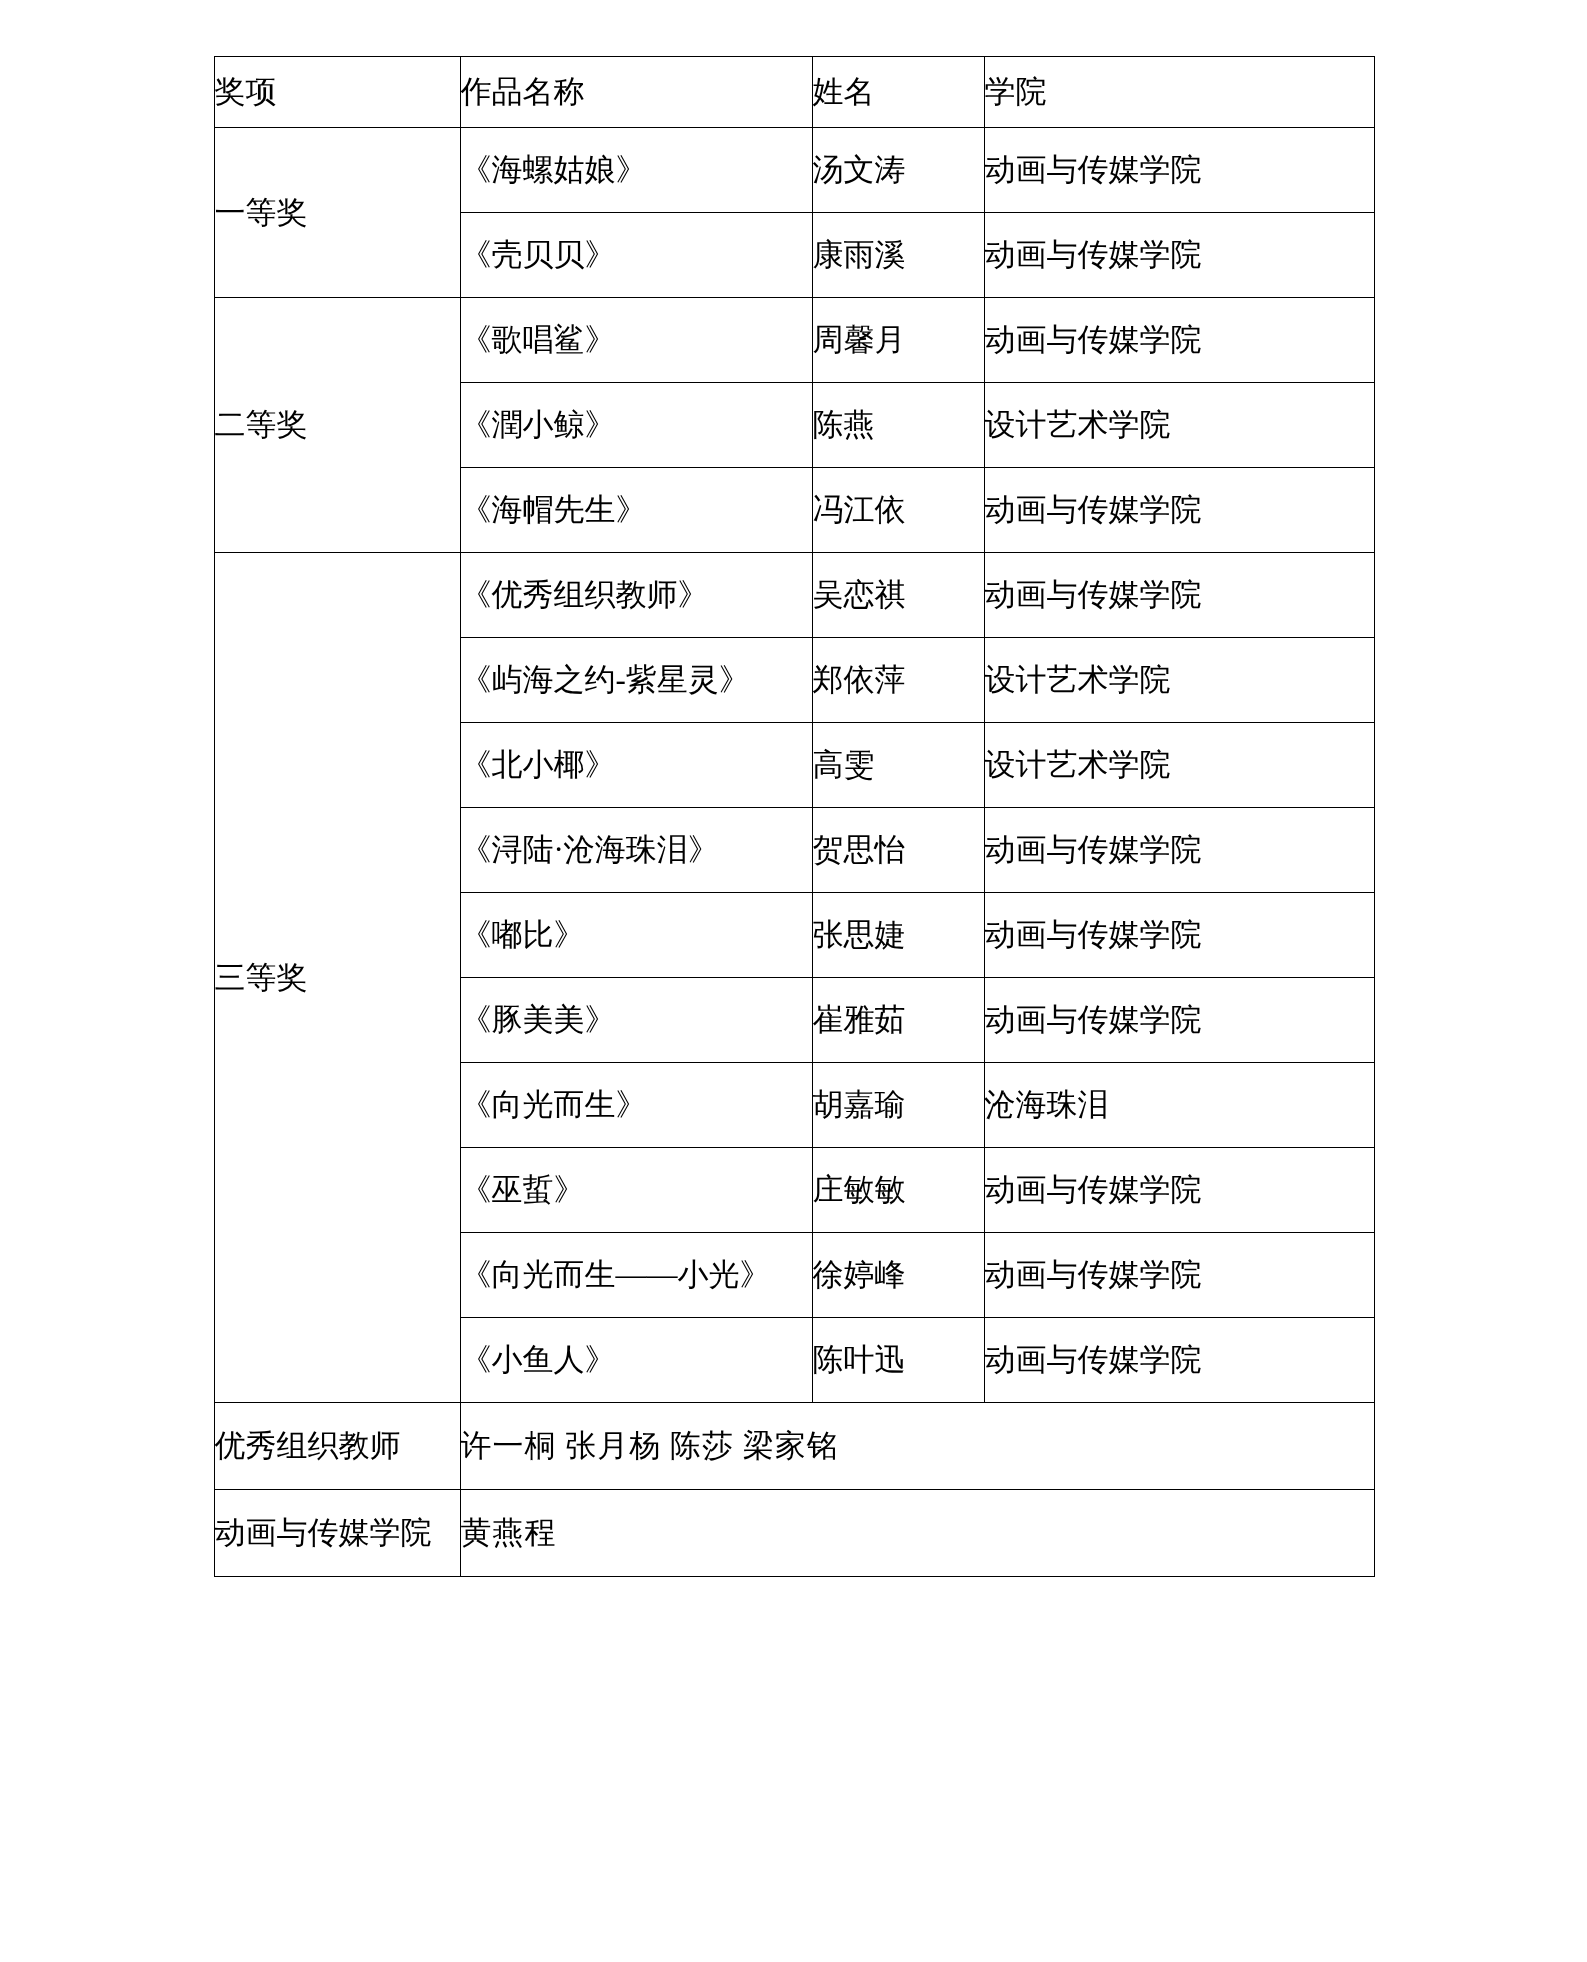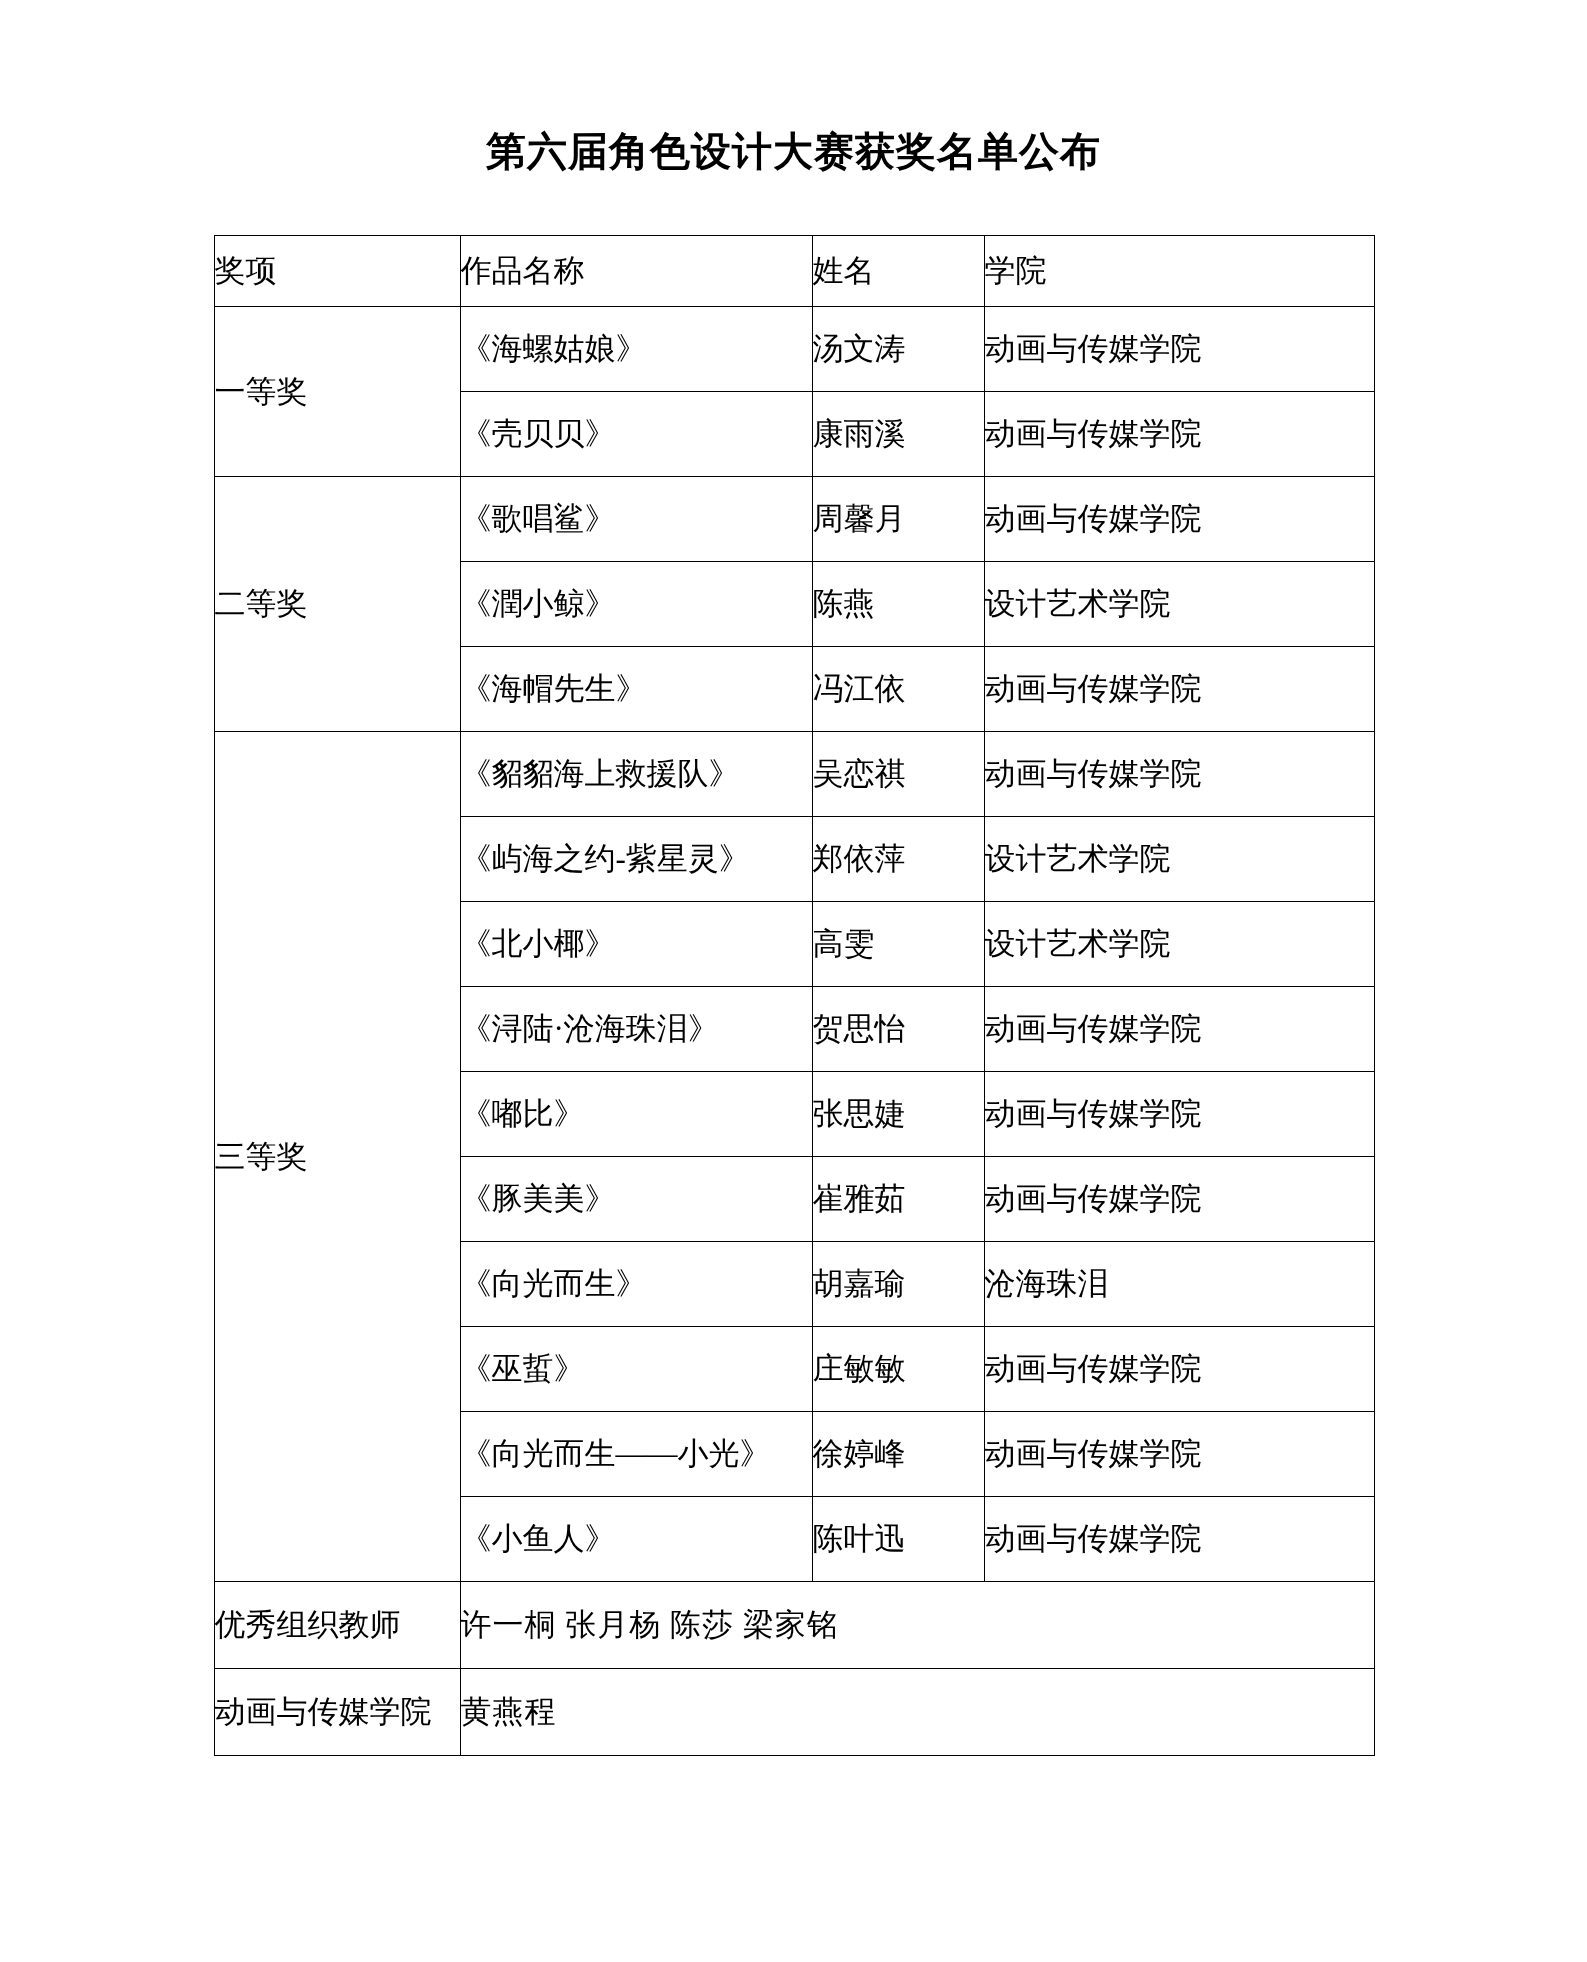--- a/index.html
+++ b/index.html
@@ -73,21 +73,20 @@
     font-size: 27px;
     letter-spacing: 1px;
     height: 86px;
   }
 </style>
 </head>
 <body>
 
 <div class="page">
 
-  <h1 class="doc-title">第六届角色设计大赛获奖名单公布</h1>
 
   <div class="table-wrap">
     <table class="award-table">
       <colgroup>
         <col class="col-award">
         <col class="col-work">
         <col class="col-name">
         <col class="col-college">
       </colgroup>
       <thead>
@@ -124,21 +123,21 @@
           <td>设计艺术学院</td>
         </tr>
         <tr>
           <td>《海帽先生》</td>
           <td>冯江依</td>
           <td>动画与传媒学院</td>
         </tr>
 
         <tr>
           <td class="award-cell" rowspan="10">三等奖</td>
-          <td>《貂貂海上救援队》</td>
+          <td>《优秀组织教师》</td>
           <td>吴恋祺</td>
           <td>动画与传媒学院</td>
         </tr>
         <tr>
           <td>《屿海之约-紫星灵》</td>
           <td>郑依萍</td>
           <td>设计艺术学院</td>
         </tr>
         <tr>
           <td>《北小椰》</td>

